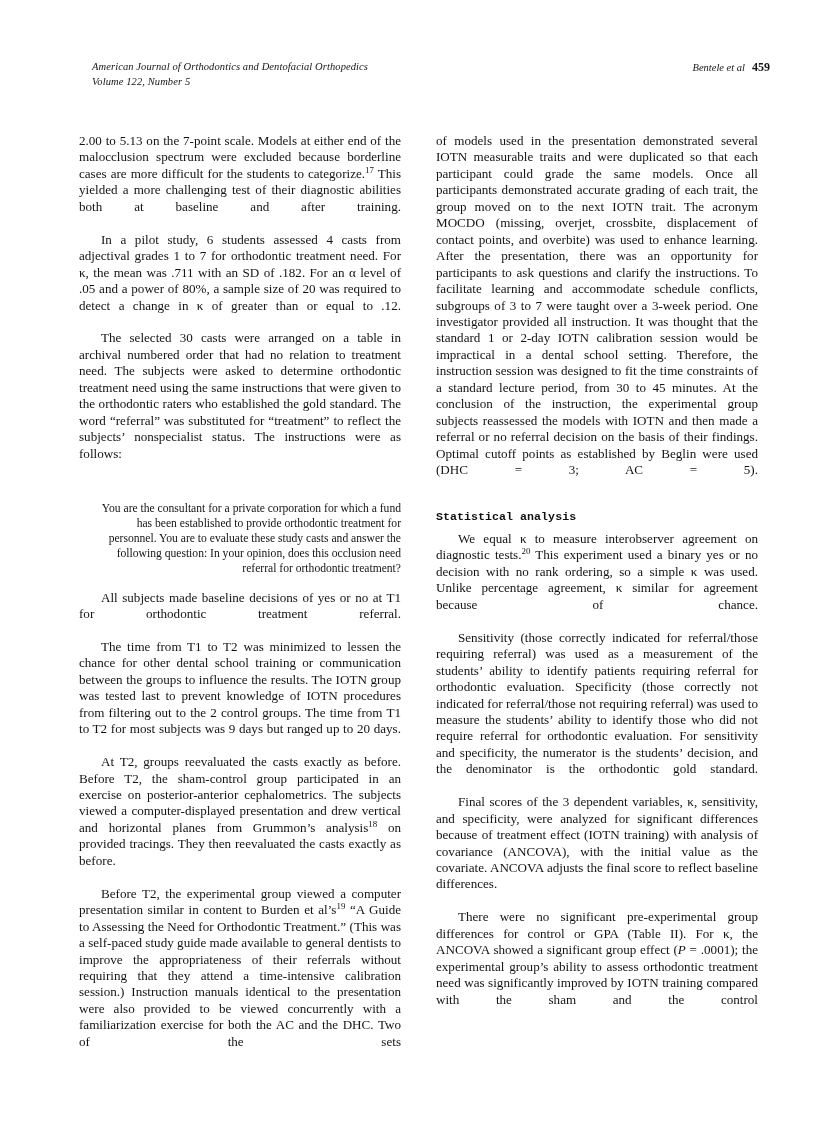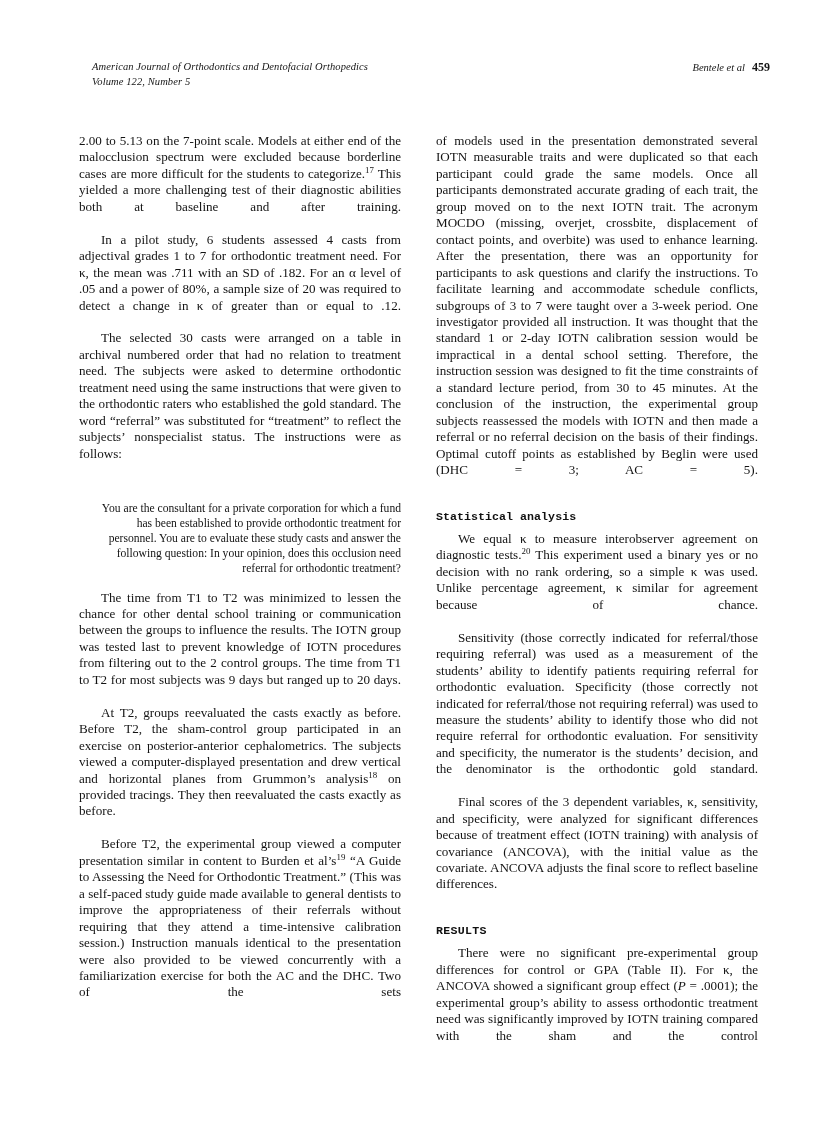--- a/index.html
+++ b/index.html
@@ -125,20 +125,21 @@
     <p class="para no-indent"><span>2.00 to 5.13 on the 7-point scale. Models at either end of the malocclusion spectrum were excluded because borderline cases are more difficult for the students to categorize.</span><sup>17</sup><span> This yielded a more challenging test of their diagnostic abilities both at baseline and after training.</span></p>
 
     <p class="para">In a pilot study, 6 students assessed 4 casts from adjectival grades 1 to 7 for orthodontic treatment need. For κ, the mean was .711 with an SD of .182. For an α level of .05 and a power of 80%, a sample size of 20 was required to detect a change in κ of greater than or equal to .12.</p>
 
     <p class="para">The selected 30 casts were arranged on a table in archival numbered order that had no relation to treatment need. The subjects were asked to determine orthodontic treatment need using the same instructions that were given to the orthodontic raters who established the gold standard. The word “referral” was substituted for “treatment” to reflect the subjects’ nonspecialist status. The instructions were as follows:</p>
 
     <blockquote class="quote">
       <p>You are the consultant for a private corporation for which a fund has been established to provide orthodontic treatment for personnel. You are to evaluate these study casts and answer the following question: In your opinion, does this occlusion need referral for orthodontic treatment?</p>
     </blockquote>
 
+    <p class="para">All subjects made baseline decisions of yes or no at T1 for orthodontic treatment referral.</p>
 
     <p class="para">The time from T1 to T2 was minimized to lessen the chance for other dental school training or communication between the groups to influence the results. The IOTN group was tested last to prevent knowledge of IOTN procedures from filtering out to the 2 control groups. The time from T1 to T2 for most subjects was 9 days but ranged up to 20 days.</p>
 
     <p class="para"><span>At T2, groups reevaluated the casts exactly as before. Before T2, the sham-control group participated in an exercise on posterior-anterior cephalometrics. The subjects viewed a computer-displayed presentation and drew vertical and horizontal planes from Grummon’s analysis</span><sup>18</sup><span> on provided tracings. They then reevaluated the casts exactly as before.</span></p>
 
     <p class="para"><span>Before T2, the experimental group viewed a computer presentation similar in content to Burden et al’s</span><sup>19</sup><span> “A Guide to Assessing the Need for Orthodontic Treatment.” (This was a self-paced study guide made available to general dentists to improve the appropriateness of their referrals without requiring that they attend a time-intensive calibration session.) Instruction manuals identical to the presentation were also provided to be viewed concurrently with a familiarization exercise for both the AC and the DHC. Two of the sets</span></p>
 
   </div>
 
   <div class="col col-right">
@@ -146,19 +147,18 @@
     <p class="para no-indent">of models used in the presentation demonstrated several IOTN measurable traits and were duplicated so that each participant could grade the same models. Once all participants demonstrated accurate grading of each trait, the group moved on to the next IOTN trait. The acronym MOCDO (missing, overjet, crossbite, displacement of contact points, and overbite) was used to enhance learning. After the presentation, there was an opportunity for participants to ask questions and clarify the instructions. To facilitate learning and accommodate schedule conflicts, subgroups of 3 to 7 were taught over a 3-week period. One investigator provided all instruction. It was thought that the standard 1 or 2-day IOTN calibration session would be impractical in a dental school setting. Therefore, the instruction session was designed to fit the time constraints of a standard lecture period, from 30 to 45 minutes. At the conclusion of the instruction, the experimental group subjects reassessed the models with IOTN and then made a referral or no referral decision on the basis of their findings. Optimal cutoff points as established by Beglin were used (DHC = 3; AC = 5).</p>
 
     <h2 class="section-head">Statistical analysis</h2>
 
     <p class="para"><span>We equal κ to measure interobserver agreement on diagnostic tests.</span><sup>20</sup><span> This experiment used a binary yes or no decision with no rank ordering, so a simple κ was used. Unlike percentage agreement, κ similar for agreement because of chance.</span></p>
 
     <p class="para">Sensitivity (those correctly indicated for referral/those requiring referral) was used as a measurement of the students’ ability to identify patients requiring referral for orthodontic evaluation. Specificity (those correctly not indicated for referral/those not requiring referral) was used to measure the students’ ability to identify those who did not require referral for orthodontic evaluation. For sensitivity and specificity, the numerator is the students’ decision, and the denominator is the orthodontic gold standard.</p>
 
     <p class="para">Final scores of the 3 dependent variables, κ, sensitivity, and specificity, were analyzed for significant differences because of treatment effect (IOTN training) with analysis of covariance (ANCOVA), with the initial value as the covariate. ANCOVA adjusts the final score to reflect baseline differences.</p>
 
-    <h2 class="section-head caps">RESULTS</h2>
 
     <p class="para"><span>There were no significant pre-experimental group differences for control or GPA (Table II). For κ, the ANCOVA showed a significant group effect (</span><span class="ital">P</span><span> = .0001); the experimental group’s ability to assess orthodontic treatment need was significantly improved by IOTN training compared with the sham and the control</span></p>
 
   </div>
 
 </div>
 
 </body></html>

